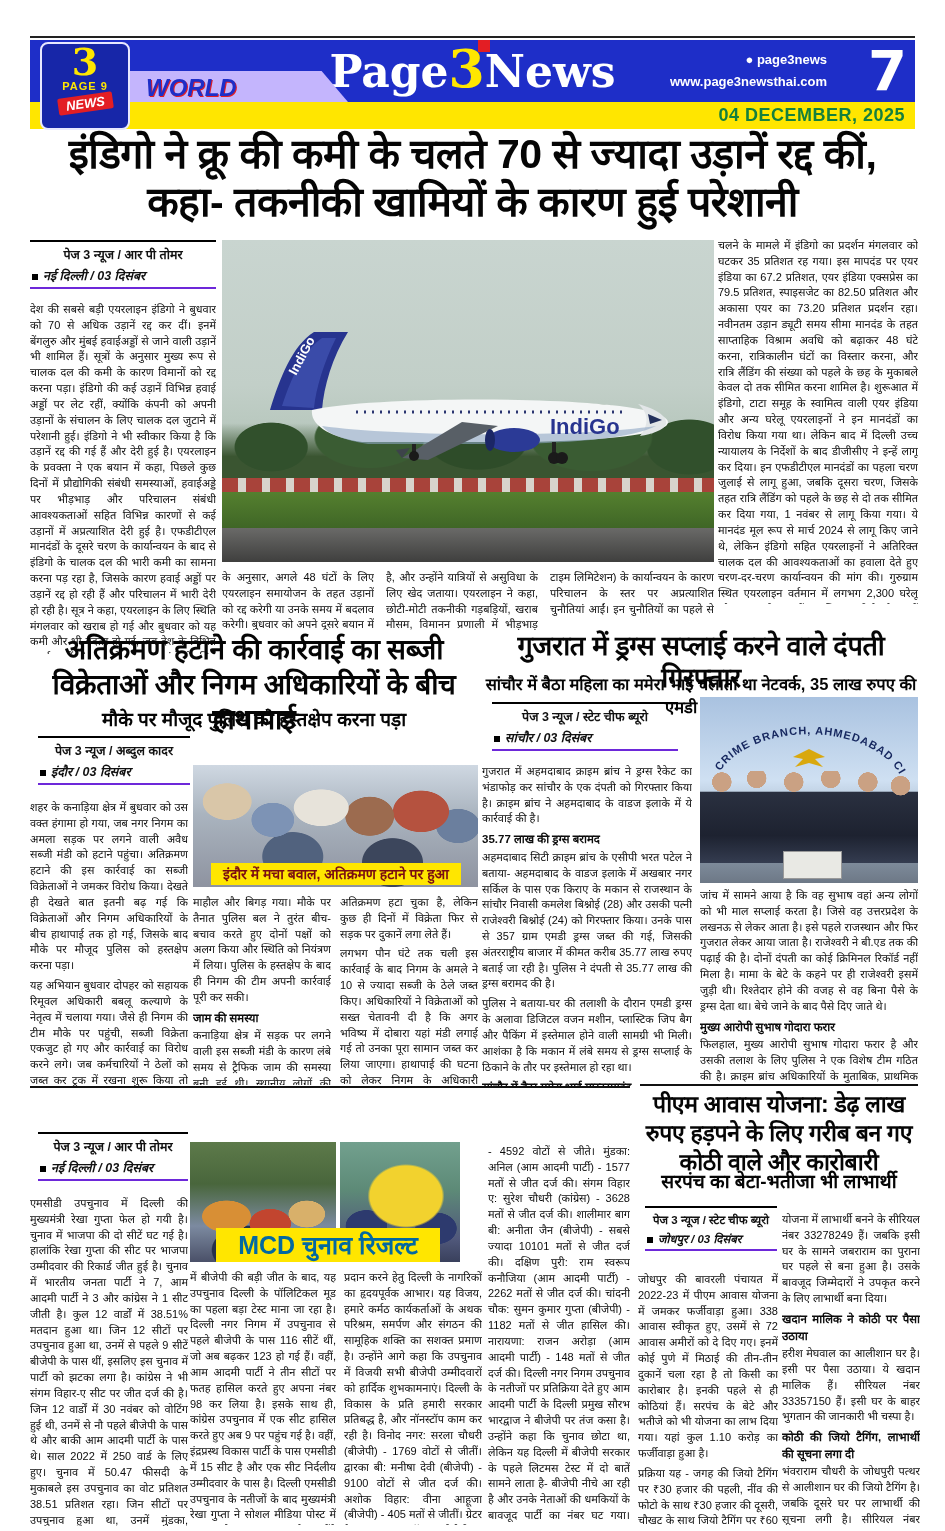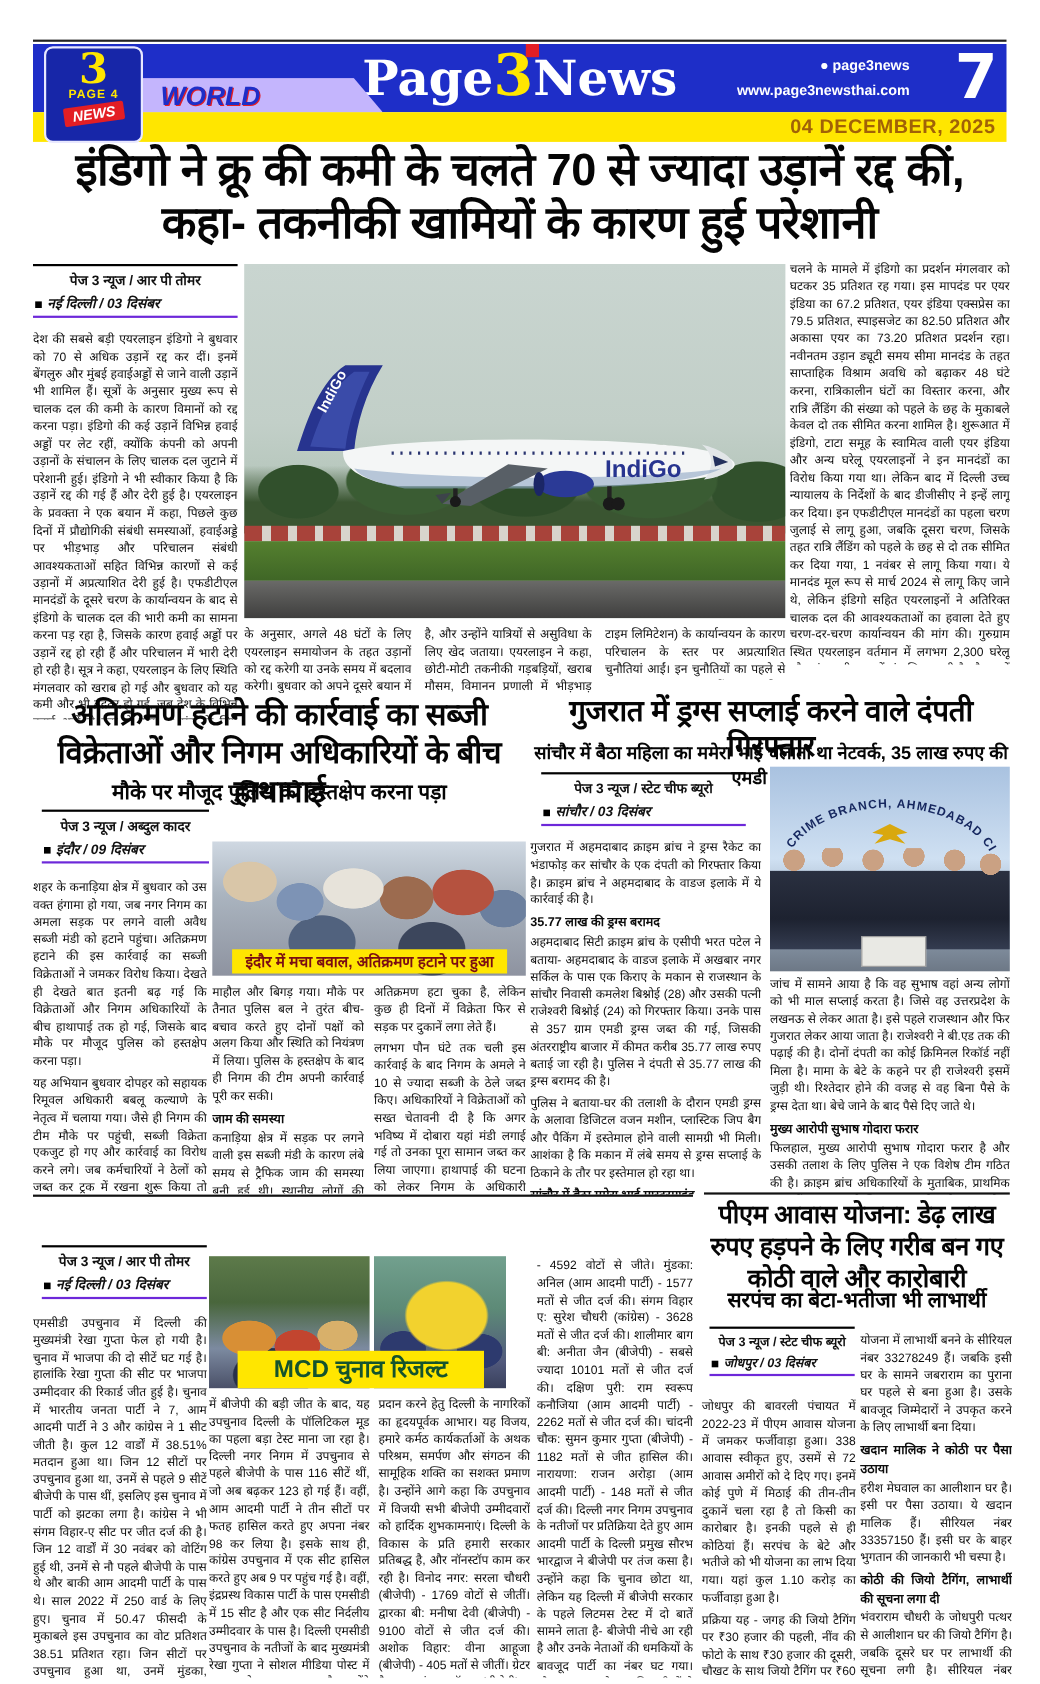--- a/index.html
+++ b/index.html
@@ -5,21 +5,21 @@
   html,body{margin:0;padding:0;background:#ffffff;}
   .page{position:relative;width:945px;height:1531px;background:#ffffff;overflow:hidden;
         font-family:"Liberation Sans",sans-serif;color:#111;}
   .abs{position:absolute;}
 
   
   .topline{position:absolute;left:30px;top:36px;width:885px;height:2px;background:#222;}
   .hdr-blue{position:absolute;left:30px;top:40px;width:885px;height:62px;background:#1e2ec8;}
   .hdr-yellow{position:absolute;left:30px;top:102px;width:885px;height:27px;background:#ffe600;
               display:flex;align-items:center;justify-content:flex-end;padding-right:10px;box-sizing:border-box;}
-  .hdr-date{font-weight:bold;font-size:18px;color:#a16207;letter-spacing:.5px;}
+  .hdr-date{font-weight:bold;font-size:18px;color:#15803d;letter-spacing:.5px;}
   .logo{position:absolute;left:40px;top:42px;width:86px;height:84px;background:#1726a8;
         border:2px solid #e8e8ff;border-radius:8px;z-index:5;text-align:center;overflow:hidden;}
   .logo-3{font-size:38px;line-height:36px;font-weight:900;color:#ffe600;font-family:"DejaVu Serif",serif;}
   .logo-page3{font-size:11px;font-weight:bold;color:#ffe600;letter-spacing:1px;}
   .logo-news{display:inline-block;background:#e31e24;color:#fff;font-weight:bold;font-style:italic;
              font-size:13px;padding:1px 8px;transform:rotate(-8deg);margin-top:3px;border-radius:2px;}
   .world-tab{position:absolute;left:128px;top:71px;width:220px;height:31px;background:#c4b5fd;
              clip-path:polygon(0 0,88% 0,100% 100%,0 100%);display:flex;align-items:flex-end;z-index:4;}
   .world-txt{font-size:24px;font-weight:900;color:#1e2ec8;font-style:italic;padding-left:18px;
              text-shadow:1px 1px 0 #e31e24;}
@@ -113,21 +113,21 @@
 
 <div class="page">
 
   <div class="topline"></div>
   <div class="hdr-blue"></div>
   <div class="hdr-yellow">
     <span class="hdr-date">04 DECEMBER, 2025</span>
   </div>
   <div class="logo">
     <div class="logo-3">3</div>
-    <div class="logo-page3">PAGE 4</div>
+    <div class="logo-page3">PAGE 9</div>
     <div class="logo-news">NEWS</div>
   </div>
   <div class="world-tab">
     <span class="world-txt">WORLD</span>
   </div>
   <div class="masthead">
     <span>Page</span><span class="m3">3</span><span>News</span>
   </div>
   <div class="m3-flag"></div>
   <div class="hdr-social">● <span>page3news</span></div>
@@ -192,21 +192,21 @@
 
   <div class="abs col" style="left:718px;top:238px;width:200px;height:366px;">
     <p>चलने के मामले में इंडिगो का प्रदर्शन मंगलवार को घटकर 35 प्रतिशत रह गया। इस मापदंड पर एयर इंडिया का 67.2 प्रतिशत, एयर इंडिया एक्सप्रेस का 79.5 प्रतिशत, स्पाइसजेट का 82.50 प्रतिशत और अकासा एयर का 73.20 प्रतिशत प्रदर्शन रहा। नवीनतम उड़ान ड्यूटी समय सीमा मानदंड के तहत साप्ताहिक विश्राम अवधि को बढ़ाकर 48 घंटे करना, रात्रिकालीन घंटों का विस्तार करना, और रात्रि लैंडिंग की संख्या को पहले के छह के मुकाबले केवल दो तक सीमित करना शामिल है। शुरूआत में इंडिगो, टाटा समूह के स्वामित्व वाली एयर इंडिया और अन्य घरेलू एयरलाइनों ने इन मानदंडों का विरोध किया गया था। लेकिन बाद में दिल्ली उच्च न्यायालय के निर्देशों के बाद डीजीसीए ने इन्हें लागू कर दिया। इन एफडीटीएल मानदंडों का पहला चरण जुलाई से लागू हुआ, जबकि दूसरा चरण, जिसके तहत रात्रि लैंडिंग को पहले के छह से दो तक सीमित कर दिया गया, 1 नवंबर से लागू किया गया। ये मानदंड मूल रूप से मार्च 2024 से लागू किए जाने थे, लेकिन इंडिगो सहित एयरलाइनों ने अतिरिक्त चालक दल की आवश्यकताओं का हवाला देते हुए चरण-दर-चरण कार्यान्वयन की मांग की। गुरुग्राम स्थित एयरलाइन वर्तमान में लगभग 2,300 घरेलू और अंतरराष्ट्रीय उड़ानें संचालित करती है और इनमें से एक महत्वपूर्ण हिस्सा रात में होता है। विमान बेड़े पर नजर रखने वाली वेबसाइट प्लेनस्पॉटर्स डॉट कॉम के अनुसार, 2 दिसंबर तक इंडिगो के बेड़े में कुल 416 विमान थे, जिनमें से 366 परिचालन में थे और 50 जमीन पर थे, जबकि पिछले महीने यह संख्या 47 थी।</p>
   </div>
 
   <div class="abs h-mid" style="left:30px;top:632px;width:448px;font-size:28px;line-height:1.25;">अतिक्रमण हटाने की कार्रवाई का सब्जी विक्रेताओं और निगम अधिकारियों के बीच हाथापाई</div>
   <div class="abs subhead" style="left:30px;top:706px;width:448px;font-size:19px;">मौके पर मौजूद पुलिस को हस्तक्षेप करना पड़ा</div>
 
   <div class="abs byline" style="left:38px;top:736px;width:152px;">
     <div class="b1">पेज 3 न्यूज / अब्दुल कादर</div>
-    <div class="b2"><span class="sq"></span><span>इंदौर / 09 दिसंबर</span></div>
+    <div class="b2"><span class="sq"></span><span>इंदौर / 03 दिसंबर</span></div>
   </div>
 
   <div class="abs col" style="left:30px;top:800px;width:158px;height:286px;">
     <p>शहर के कनाड़िया क्षेत्र में बुधवार को उस वक्त हंगामा हो गया, जब नगर निगम का अमला सड़क पर लगने वाली अवैध सब्जी मंडी को हटाने पहुंचा। अतिक्रमण हटाने की इस कार्रवाई का सब्जी विक्रेताओं ने जमकर विरोध किया। देखते ही देखते बात इतनी बढ़ गई कि विक्रेताओं और निगम अधिकारियों के बीच हाथापाई तक हो गई, जिसके बाद मौके पर मौजूद पुलिस को हस्तक्षेप करना पड़ा।</p>
     <p>यह अभियान बुधवार दोपहर को सहायक रिमूवल अधिकारी बबलू कल्याणे के नेतृत्व में चलाया गया। जैसे ही निगम की टीम मौके पर पहुंची, सब्जी विक्रेता एकजुट हो गए और कार्रवाई का विरोध करने लगे। जब कर्मचारियों ने ठेलों को जब्त कर ट्रक में रखना शुरू किया तो विक्रेताओं ने ट्रक को घेर लिया और हंगामा करने लगे।</p>
 
   </div>
 
   <div class="abs photo p-crowd" style="left:193px;top:765px;width:285px;height:122px;">
     <div class="cap-yellow" style="left:18px;bottom:2px;width:250px;height:22px;font-size:14px;line-height:22px;">इंदौर में मचा बवाल, अतिक्रमण हटाने पर हुआ विवाद</div>
@@ -263,21 +263,21 @@
   <div class="abs byline" style="left:38px;top:1132px;width:150px;">
     <div class="b1">पेज 3 न्यूज / आर पी तोमर</div>
     <div class="b2"><span class="sq"></span><span>नई दिल्ली / 03 दिसंबर</span></div>
   </div>
   <div class="abs col" style="left:30px;top:1196px;width:158px;height:330px;">
     <p>एमसीडी उपचुनाव में दिल्ली की मुख्यमंत्री रेखा गुप्ता फेल हो गयी है। चुनाव में भाजपा की दो सीटें घट गई है। हालांकि रेखा गुप्ता की सीट पर भाजपा उम्मीदवार की रिकार्ड जीत हुई है। चुनाव में भारतीय जनता पार्टी ने 7, आम आदमी पार्टी ने 3 और कांग्रेस ने 1 सीट जीती है। कुल 12 वार्डों में 38.51% मतदान हुआ था। जिन 12 सीटों पर उपचुनाव हुआ था, उनमें से पहले 9 सीटें बीजेपी के पास थीं, इसलिए इस चुनाव में पार्टी को झटका लगा है। कांग्रेस ने भी संगम विहार-ए सीट पर जीत दर्ज की है। जिन 12 वार्डों में 30 नवंबर को वोटिंग हुई थी, उनमें से नौ पहले बीजेपी के पास थे और बाकी आम आदमी पार्टी के पास थे। साल 2022 में 250 वार्ड के लिए हुए। चुनाव में 50.47 फीसदी के मुकाबले इस उपचुनाव का वोट प्रतिशत 38.51 प्रतिशत रहा। जिन सीटों पर उपचुनाव हुआ था, उनमें मुंडका, शालीमार बाग-बी, अशोक विहार, चांदनी चौक, चांदनी महल, द्वारका बी, ढिचाउ कलां, नारायणा, संगम विहार ए, दक्षिणपुरी, ग्रेटर कैलाश और विनोद नगर शामिल हैं। कुल 51 कैंडिडेट चुनावी मैदान में थे, जिनमें से 26 महिलाएं और 25 पुरुष थे। इस साल की शुरूआत में विधानसभा चुनाव</p>
   </div>
 
   <div class="abs photo p-mcd1" style="left:190px;top:1142px;width:146px;height:120px;"></div>
   <div class="abs photo p-mcd2" style="left:340px;top:1142px;width:120px;height:120px;"></div>
-  <div class="cap-yellow" style="left:216px;top:1228px;width:224px;height:34px;font-size:22px;line-height:34px;color:#14532d;">MCD चुनाव रिजल्ट</div>
+  <div class="cap-yellow" style="left:216px;top:1228px;width:224px;height:34px;font-size:25px;line-height:34px;color:#0369a1;">MCD चुनाव रिजल्ट</div>
 
   <div class="abs col" style="left:190px;top:1270px;width:146px;height:255px;">
     <p>में बीजेपी की बड़ी जीत के बाद, यह उपचुनाव दिल्ली के पॉलिटिकल मूड का पहला बड़ा टेस्ट माना जा रहा है। दिल्ली नगर निगम में उपचुनाव से पहले बीजेपी के पास 116 सीटें थीं, जो अब बढ़कर 123 हो गई हैं। वहीं, आम आदमी पार्टी ने तीन सीटों पर फतह हासिल करते हुए अपना नंबर 98 कर लिया है। इसके साथ ही, कांग्रेस उपचुनाव में एक सीट हासिल करते हुए अब 9 पर पहुंच गई है। वहीं, इंद्रप्रस्थ विकास पार्टी के पास एमसीडी में 15 सीट है और एक सीट निर्दलीय उम्मीदवार के पास है। दिल्ली एमसीडी उपचुनाव के नतीजों के बाद मुख्यमंत्री रेखा गुप्ता ने सोशल मीडिया पोस्ट में जनता को आभार जताया है। उन्होंने कहा, दिल्ली नगर निगम उपचुनाव में भारतीय जनता पार्टी को अपना अमूल्य आशीर्वाद</p>
   </div>
   <div class="abs col" style="left:344px;top:1270px;width:138px;height:255px;">
     <p>प्रदान करने हेतु दिल्ली के नागरिकों का हृदयपूर्वक आभार। यह विजय, हमारे कर्मठ कार्यकर्ताओं के अथक परिश्रम, समर्पण और संगठन की सामूहिक शक्ति का सशक्त प्रमाण है। उन्होंने आगे कहा कि उपचुनाव में विजयी सभी बीजेपी उम्मीदवारों को हार्दिक शुभकामनाएं। दिल्ली के विकास के प्रति हमारी सरकार प्रतिबद्ध है, और नॉनस्टॉप काम कर रही है। विनोद नगर: सरला चौधरी (बीजेपी) - 1769 वोटों से जीतीं। द्वारका बी: मनीषा देवी (बीजेपी) - 9100 वोटों से जीत दर्ज की। अशोक विहार: वीना आहूजा (बीजेपी) - 405 मतों से जीतीं। ग्रेटर कैलाश: अंजुम मॉडल (बीजेपी) - 4165 मतों से जीतीं। दिचाऊ कला: रेखा रानी (बीजेपी) - 5637 मतों से जीतीं। चांदनी महल: मोहम्मद इमरान (निर्दलीय)</p>
   </div>
   <div class="abs col" style="left:488px;top:1144px;width:142px;height:381px;">
     <p>- 4592 वोटों से जीते। मुंडका: अनिल (आम आदमी पार्टी) - 1577 मतों से जीत दर्ज की। संगम विहार ए: सुरेश चौधरी (कांग्रेस) - 3628 मतों से जीत दर्ज की। शालीमार बाग बी: अनीता जैन (बीजेपी) - सबसे ज्यादा 10101 मतों से जीत दर्ज की। दक्षिण पुरी: राम स्वरूप कनौजिया (आम आदमी पार्टी) - 2262 मतों से जीत दर्ज की। चांदनी चौक: सुमन कुमार गुप्ता (बीजेपी) - 1182 मतों से जीत हासिल की। नारायणा: राजन अरोड़ा (आम आदमी पार्टी) - 148 मतों से जीत दर्ज की। दिल्ली नगर निगम उपचुनाव के नतीजों पर प्रतिक्रिया देते हुए आम आदमी पार्टी के दिल्ली प्रमुख सौरभ भारद्वाज ने बीजेपी पर तंज कसा है। उन्होंने कहा कि चुनाव छोटा था, लेकिन यह दिल्ली में बीजेपी सरकार के पहले लिटमस टेस्ट में दो बातें सामने लाता है- बीजेपी नीचे आ रही है और उनके नेताओं की धमकियों के बावजूद पार्टी का नंबर घट गया। सौरभ भारद्वाज ने कहा कि नतीजों से पहली बात यह सामने आई है कि बीजेपी नीचे आ रही है। उन्होंने बीजेपी नेताओं पर निशाना साधते हुए कहा कि बीजेपी के बड़े-बड़े नेताओं और सांसदों ने मंच से कहा था कि आप के पार्षद को चुनोगे तो हम काम नहीं करने देंगे। भारद्वाज ने कहा कि इन धमकियों के बावजूद भी बीजेपी का नंबर घट गया।</p>
   </div>

